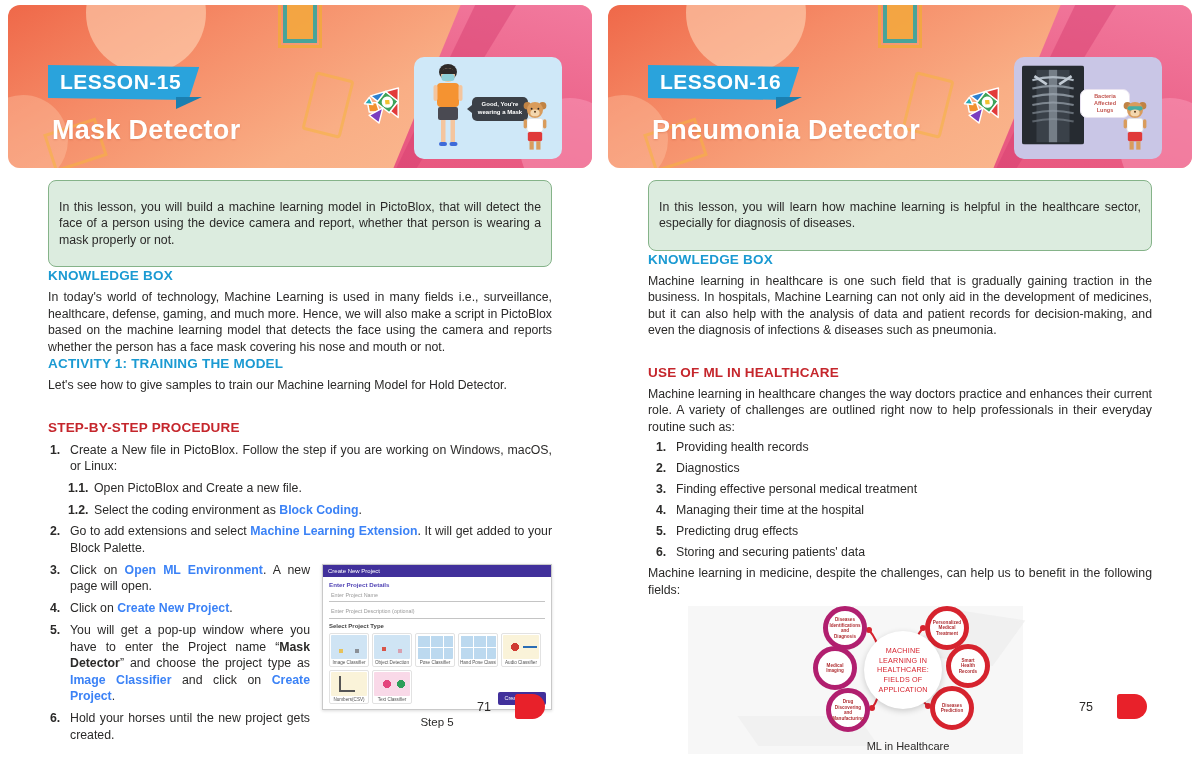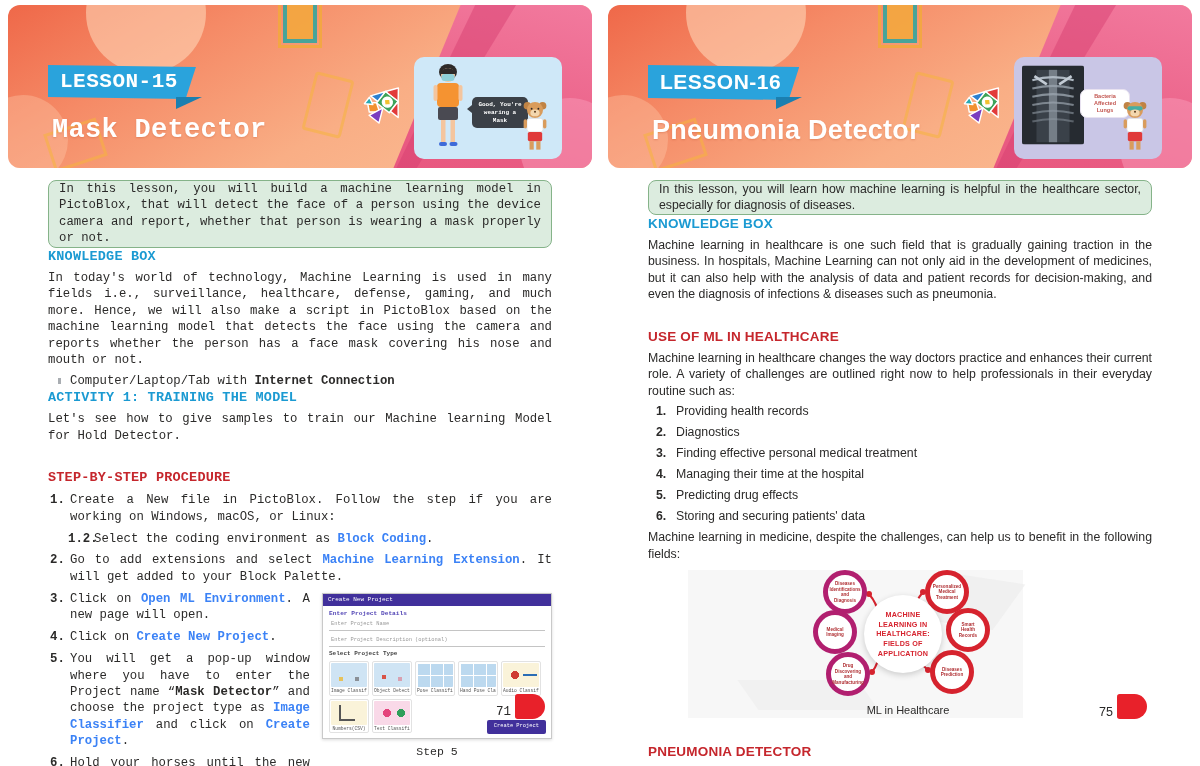--- a/index.html
+++ b/index.html
@@ -1,19 +1,19 @@
 <!DOCTYPE html>
 <html><head>
 <meta charset="utf-8">
 <style>
   * { margin:0; padding:0; box-sizing:border-box; }
   html,body { width:1200px; height:766px; background:#fff; font-family:"Liberation Sans",sans-serif; overflow:hidden; }
   .spread { position:relative; width:1200px; height:766px; background:#fff; }
   .page { position:absolute; top:0; width:600px; height:766px; }
-  .page.left { left:0;font-family:Liberation Mono, monospace; } .page.right { left:600px; }
+  .page.left { left:0; } .page.right { left:600px; }
 
   
   .hdr { position:absolute; left:8px; right:8px; top:5px; height:163px; border-radius:12px; overflow:hidden;
          background:linear-gradient(150deg,#ef6849 0%,#f58a66 28%,#f9ae85 62%,#fbbf97 100%); }
   .hdr .circ1 { position:absolute; left:78px; top:-52px; width:120px; height:120px; border-radius:50%;
                 background:rgba(255,220,190,.55); }
   .hdr .circ2 { position:absolute; left:-30px; top:90px; width:90px; height:90px; border-radius:50%;
                 background:rgba(255,205,175,.35); }
   .hdr .band { position:absolute; inset:0; background:linear-gradient(195deg,#f27a9e 0%,#e95b82 55%,#e64e78 100%);
                clip-path:polygon(77.5% 0,100% 0,100% 100%,66% 100%); }
@@ -46,21 +46,21 @@
         border-bottom:4px solid transparent; border-right:5px solid #3b4047; }
   .bubble-lite { position:absolute; left:66px; top:32px; width:50px; background:#fff; color:#c2554f;
         font-size:5.5px; font-weight:bold; line-height:1.25; padding:3px 4px; border-radius:7px;
         border:1px solid #e8e2f0; text-align:center; }
   .boy { position:absolute; left:14px; top:6px; width:40px; height:92px; }
   .bear { position:absolute; right:10px; bottom:6px; width:34px; height:54px; }
   .xray { position:absolute; left:8px; top:8px; width:62px; height:80px; border-radius:3px; }
 
   
   .content { position:absolute; left:48px; right:48px; top:180px; color:#2b2a29; font-size:12.3px; line-height:1.34; }
-  .intro-box { background:#dcecdf; border:1.5px solid #85b389; border-radius:8px; padding:0 10px; text-align:justify; }
+  .intro-box { background:#dcecdf; border:1.5px solid #85b389; border-radius:8px; padding:18px 10px; text-align:justify; }
   .h-blue { color:#1b9ad2; font-weight:bold; font-size:13.5px; letter-spacing:.2px; }
   .h-red  { color:#c5262c; font-weight:bold; font-size:13.5px; margin-top:25px; letter-spacing:.2px; }
   .para { margin-top:4px; text-align:justify; }
   .sg-n { } .sg-b { font-weight:bold; } .sg-r { font-weight:bold; color:#3b82f6; }
   .mat-item { margin-top:4px; padding-left:22px; position:relative; }
   .mat-item .blt { position:absolute; left:10px; top:5px; width:3px; height:6px; background:#a9adb2; }
   .steps { margin-top:5px; }
   .step { position:relative; padding-left:22px; margin-bottom:5.5px; text-align:justify; }
   .step .num { position:absolute; left:2px; font-weight:bold; }
   .step.sub { padding-left:46px; margin-bottom:5px; }
@@ -101,27 +101,27 @@
   .diagram-wrap .gshape { position:absolute; background:#ececec; }
   .g1 { right:10px; top:8px; width:90px; height:46px; transform:skewX(-30deg) rotate(8deg); opacity:.7; }
   .g2 { left:60px; bottom:8px; width:120px; height:30px; transform:skewX(35deg); opacity:.6; }
   .node { position:absolute; width:44px; height:44px; border-radius:50%; background:#fff;
           display:flex; align-items:center; justify-content:center; text-align:center;
           font-size:4.6px; font-weight:bold; color:#b03034; line-height:1.2; padding:5px; }
   .node.pl { border:5px solid #b11f6f; }
   .node.pr { border:5px solid #d6232e; }
   .node-c { position:absolute; left:176px; top:25px; width:78px; height:78px; border-radius:50%;
             background:#fff; box-shadow:0 2px 6px rgba(0,0,0,.18); display:flex; align-items:center;
-            justify-content:center; text-align:center; font-size:7.2px; font-weight:bold; color:#d6232e;
+            justify-content:center; text-align:center; font-size:7.2px; font-weight:normal; color:#d6232e;
             line-height:1.35; padding:8px; letter-spacing:.2px; }
   .connectors { position:absolute; inset:0; width:100%; height:100%; }
   .diagram-cap { position:absolute; left:155px; top:133px; width:130px; text-align:center; font-size:11px; color:#2b2a29; }
 
   
-  .pagenum { position:absolute; top:694px; display:flex; align-items:flex-end; gap:4px; }
+  .pagenum { position:absolute; top:694px; display:flex; align-items:center; gap:24px; }
   .page.left  .pagenum { right:55px; } .page.right .pagenum { right:53px; }
   .pagenum .n { font-size:12.5px; color:#2b2a29; }
   .ptab { width:30px; height:25px; background:#e8212a; border-radius:3px 14px 14px 3px; }
 </style>
 </head>
 <body>
 
 <div class="spread">
 
   <div class="page left">
@@ -183,32 +183,32 @@
           <rect x="13.5" y="50" width="5" height="10" fill="#d99c5c"></rect>
           <rect x="21.5" y="50" width="5" height="10" fill="#d99c5c"></rect>
         </svg>
       </div>
     </div>
 
     <div class="content">
       <div class="intro-box">In this lesson, you will build a machine learning model in PictoBlox, that will detect the face of a person using the device camera and report, whether that person is wearing a mask properly or not.</div>
       <div class="h-blue">KNOWLEDGE BOX</div>
       <div class="para">In today's world of technology, Machine Learning is used in many fields i.e., surveillance, healthcare, defense, gaming, and much more. Hence, we will also make a script in PictoBlox based on the machine learning model that detects the face using the camera and reports whether the person has a face mask covering his nose and mouth or not.</div>
-      <div class="mat-item">
-        <span class="blt"></span>
-        <span><span class="sg-n">Computer/Laptop/Tab with </span><span class="sg-b">Internet Connection</span></span>
-      </div>
       <div class="h-blue">ACTIVITY 1: TRAINING THE MODEL</div>
       <div class="para">Let's see how to give samples to train our Machine learning Model for Hold Detector.</div>
       <div class="h-red">STEP-BY-STEP PROCEDURE</div>
 
       <div class="steps">
         <div class="step">
           <span class="num">1.</span>
           <span><span class="sg-n">Create a New file in PictoBlox. Follow the step if you are working on Windows, macOS, or Linux:</span></span>
+        </div>
+        <div class="step sub">
+          <span class="num">1.1.</span>
+          <span><span class="sg-n">Open PictoBlox and Create a new file.</span></span>
         </div>
         <div class="step sub">
           <span class="num">1.2.</span>
           <span><span class="sg-n">Select the coding environment as </span><span class="sg-r">Block Coding</span><span class="sg-n">.</span></span>
         </div>
         <div class="step">
           <span class="num">2.</span>
           <span><span class="sg-n">Go to add extensions and select </span><span class="sg-r">Machine Learning Extension</span><span class="sg-n">. It will get added to your Block Palette.</span></span>
         </div>
 

